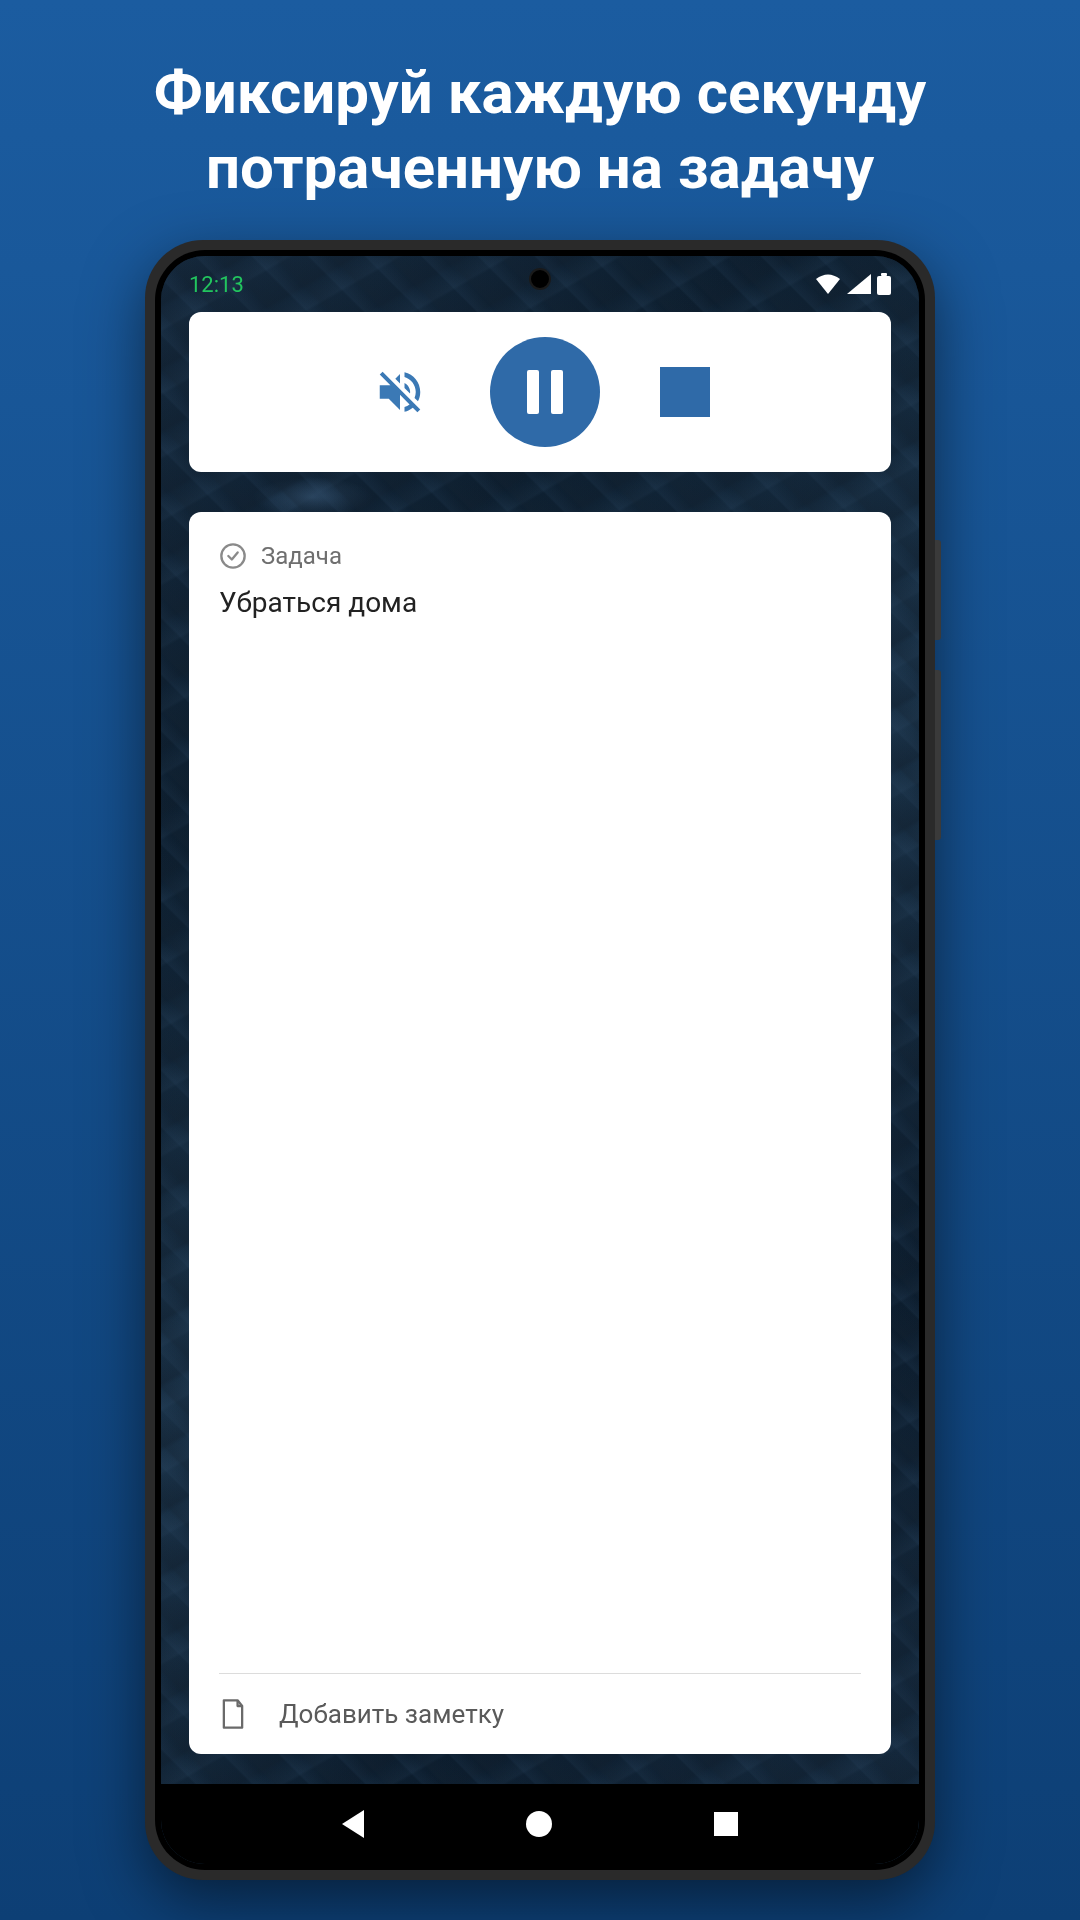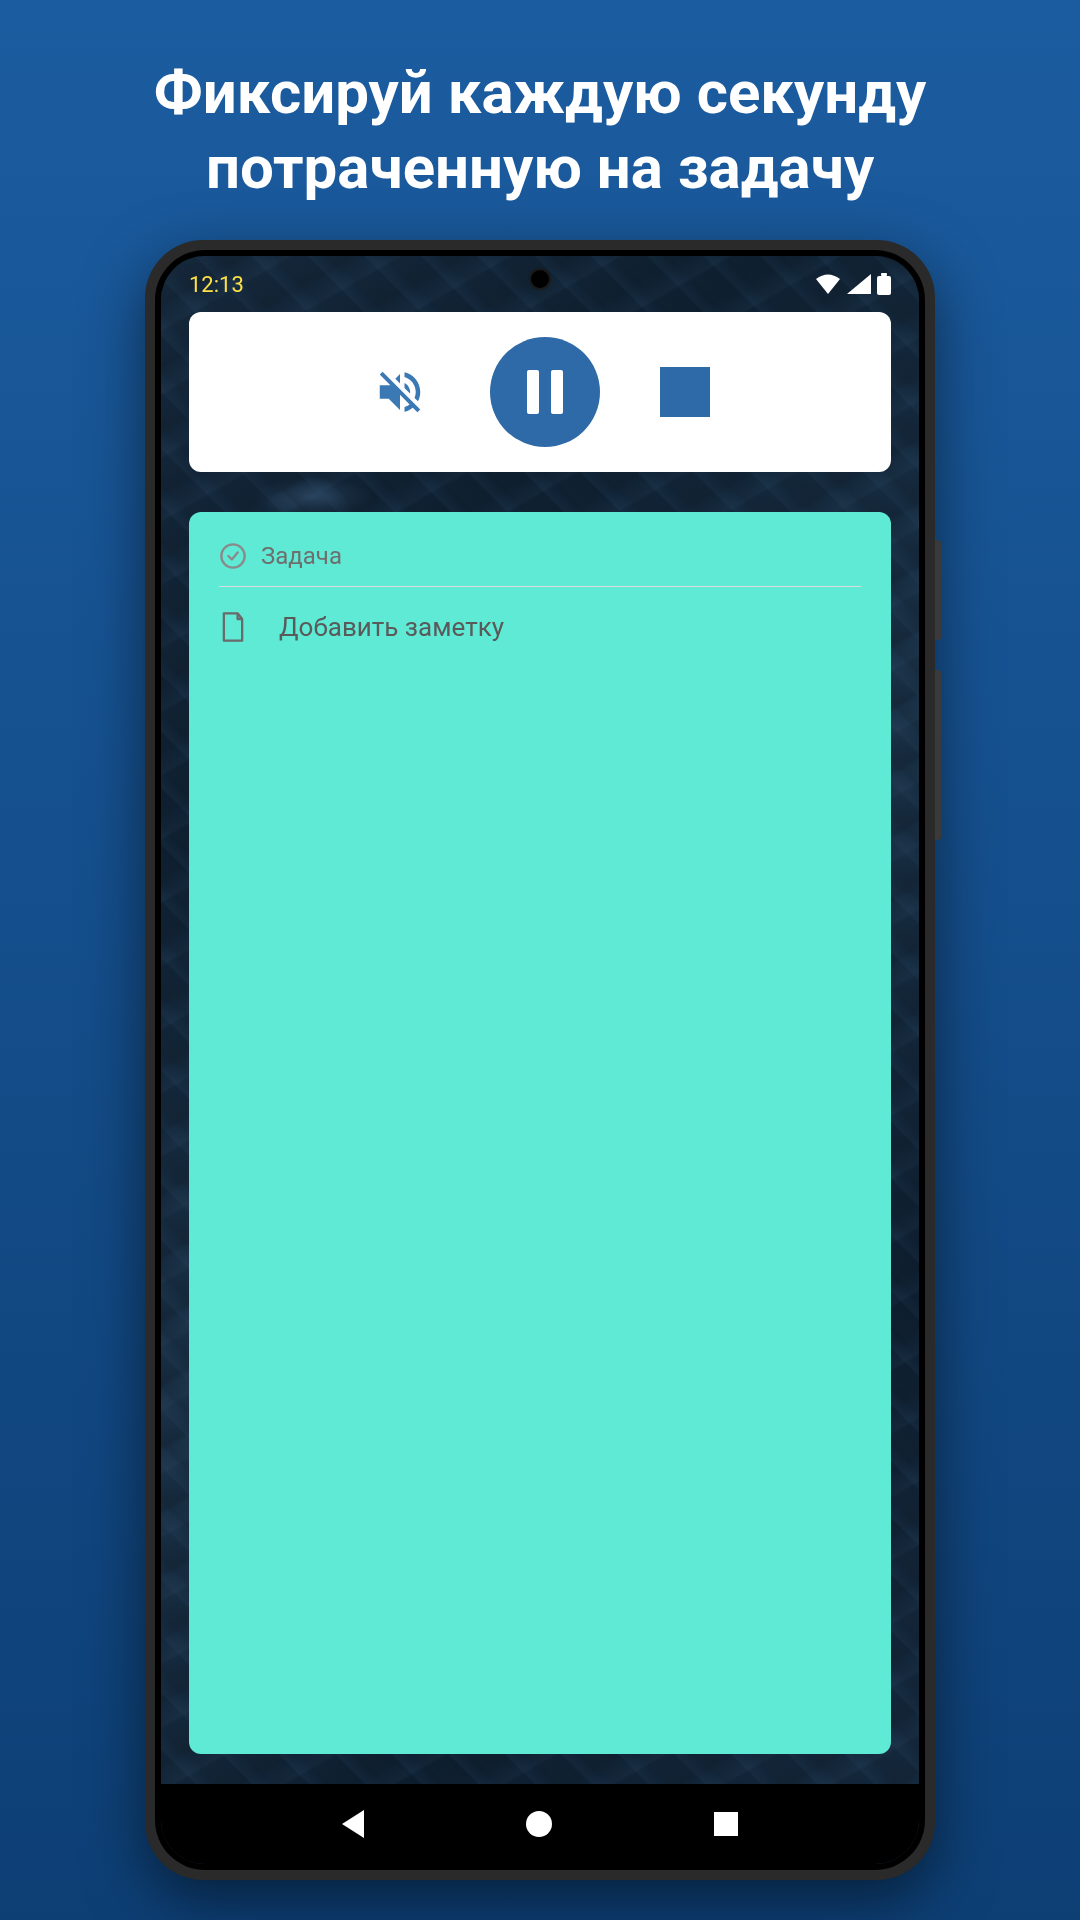--- a/index.html
+++ b/index.html
@@ -82,21 +82,21 @@
       border-radius: 50%;
       z-index: 20;
       border: 2px solid #1a1a1a;
     }
     .status-bar {
       height: 56px;
       display: flex;
       align-items: center;
       justify-content: space-between;
       padding: 0 28px;
-      color: #fde047;
+      color: #22c55e;
       font-size: 22px;
       z-index: 10;
       position: relative;
     }
     .status-icons {
       display: flex;
       align-items: center;
       gap: 6px;
     }
     .app-bg {
@@ -182,21 +182,21 @@
       background: #fff;
       border-radius: 2px;
     }
     .stop-btn {
       width: 50px;
       height: 50px;
       background: #2f6aa8;
       cursor: pointer;
     }
     .task-card {
-      background: #5eead4;
+      background: #ffffff;
       border-radius: 12px;
       flex: 1;
       display: flex;
       flex-direction: column;
       padding: 30px 30px 0;
       margin-bottom: 30px;
     }
     .task-header {
       display: flex;
       align-items: center;
@@ -307,20 +307,21 @@
         </div>
 
         <div class="task-card">
           <div class="task-header">
             <svg width="28" height="28" viewBox="0 0 24 24" fill="none" stroke="#8a8a8a" stroke-width="2">
               <circle cx="12" cy="12" r="10"></circle>
               <path d="M8 12 l3 3 l5 -6" stroke-linecap="round" stroke-linejoin="round"></path>
             </svg>
             <span class="task-label">Задача</span>
           </div>
+          <div class="task-name">Убраться дома</div>
           <div class="divider"></div>
           <div class="add-note">
             <svg width="28" height="32" viewBox="0 0 24 28" fill="none" stroke="#6a6a6a" stroke-width="2">
               <path d="M4 2 h12 l4 5 v19 h-16 Z" stroke-linejoin="round"></path>
               <path d="M16 2 v5 h4" stroke-linejoin="round"></path>
             </svg>
             <span class="add-note-label">Добавить заметку</span>
           </div>
         </div>
       </div>

